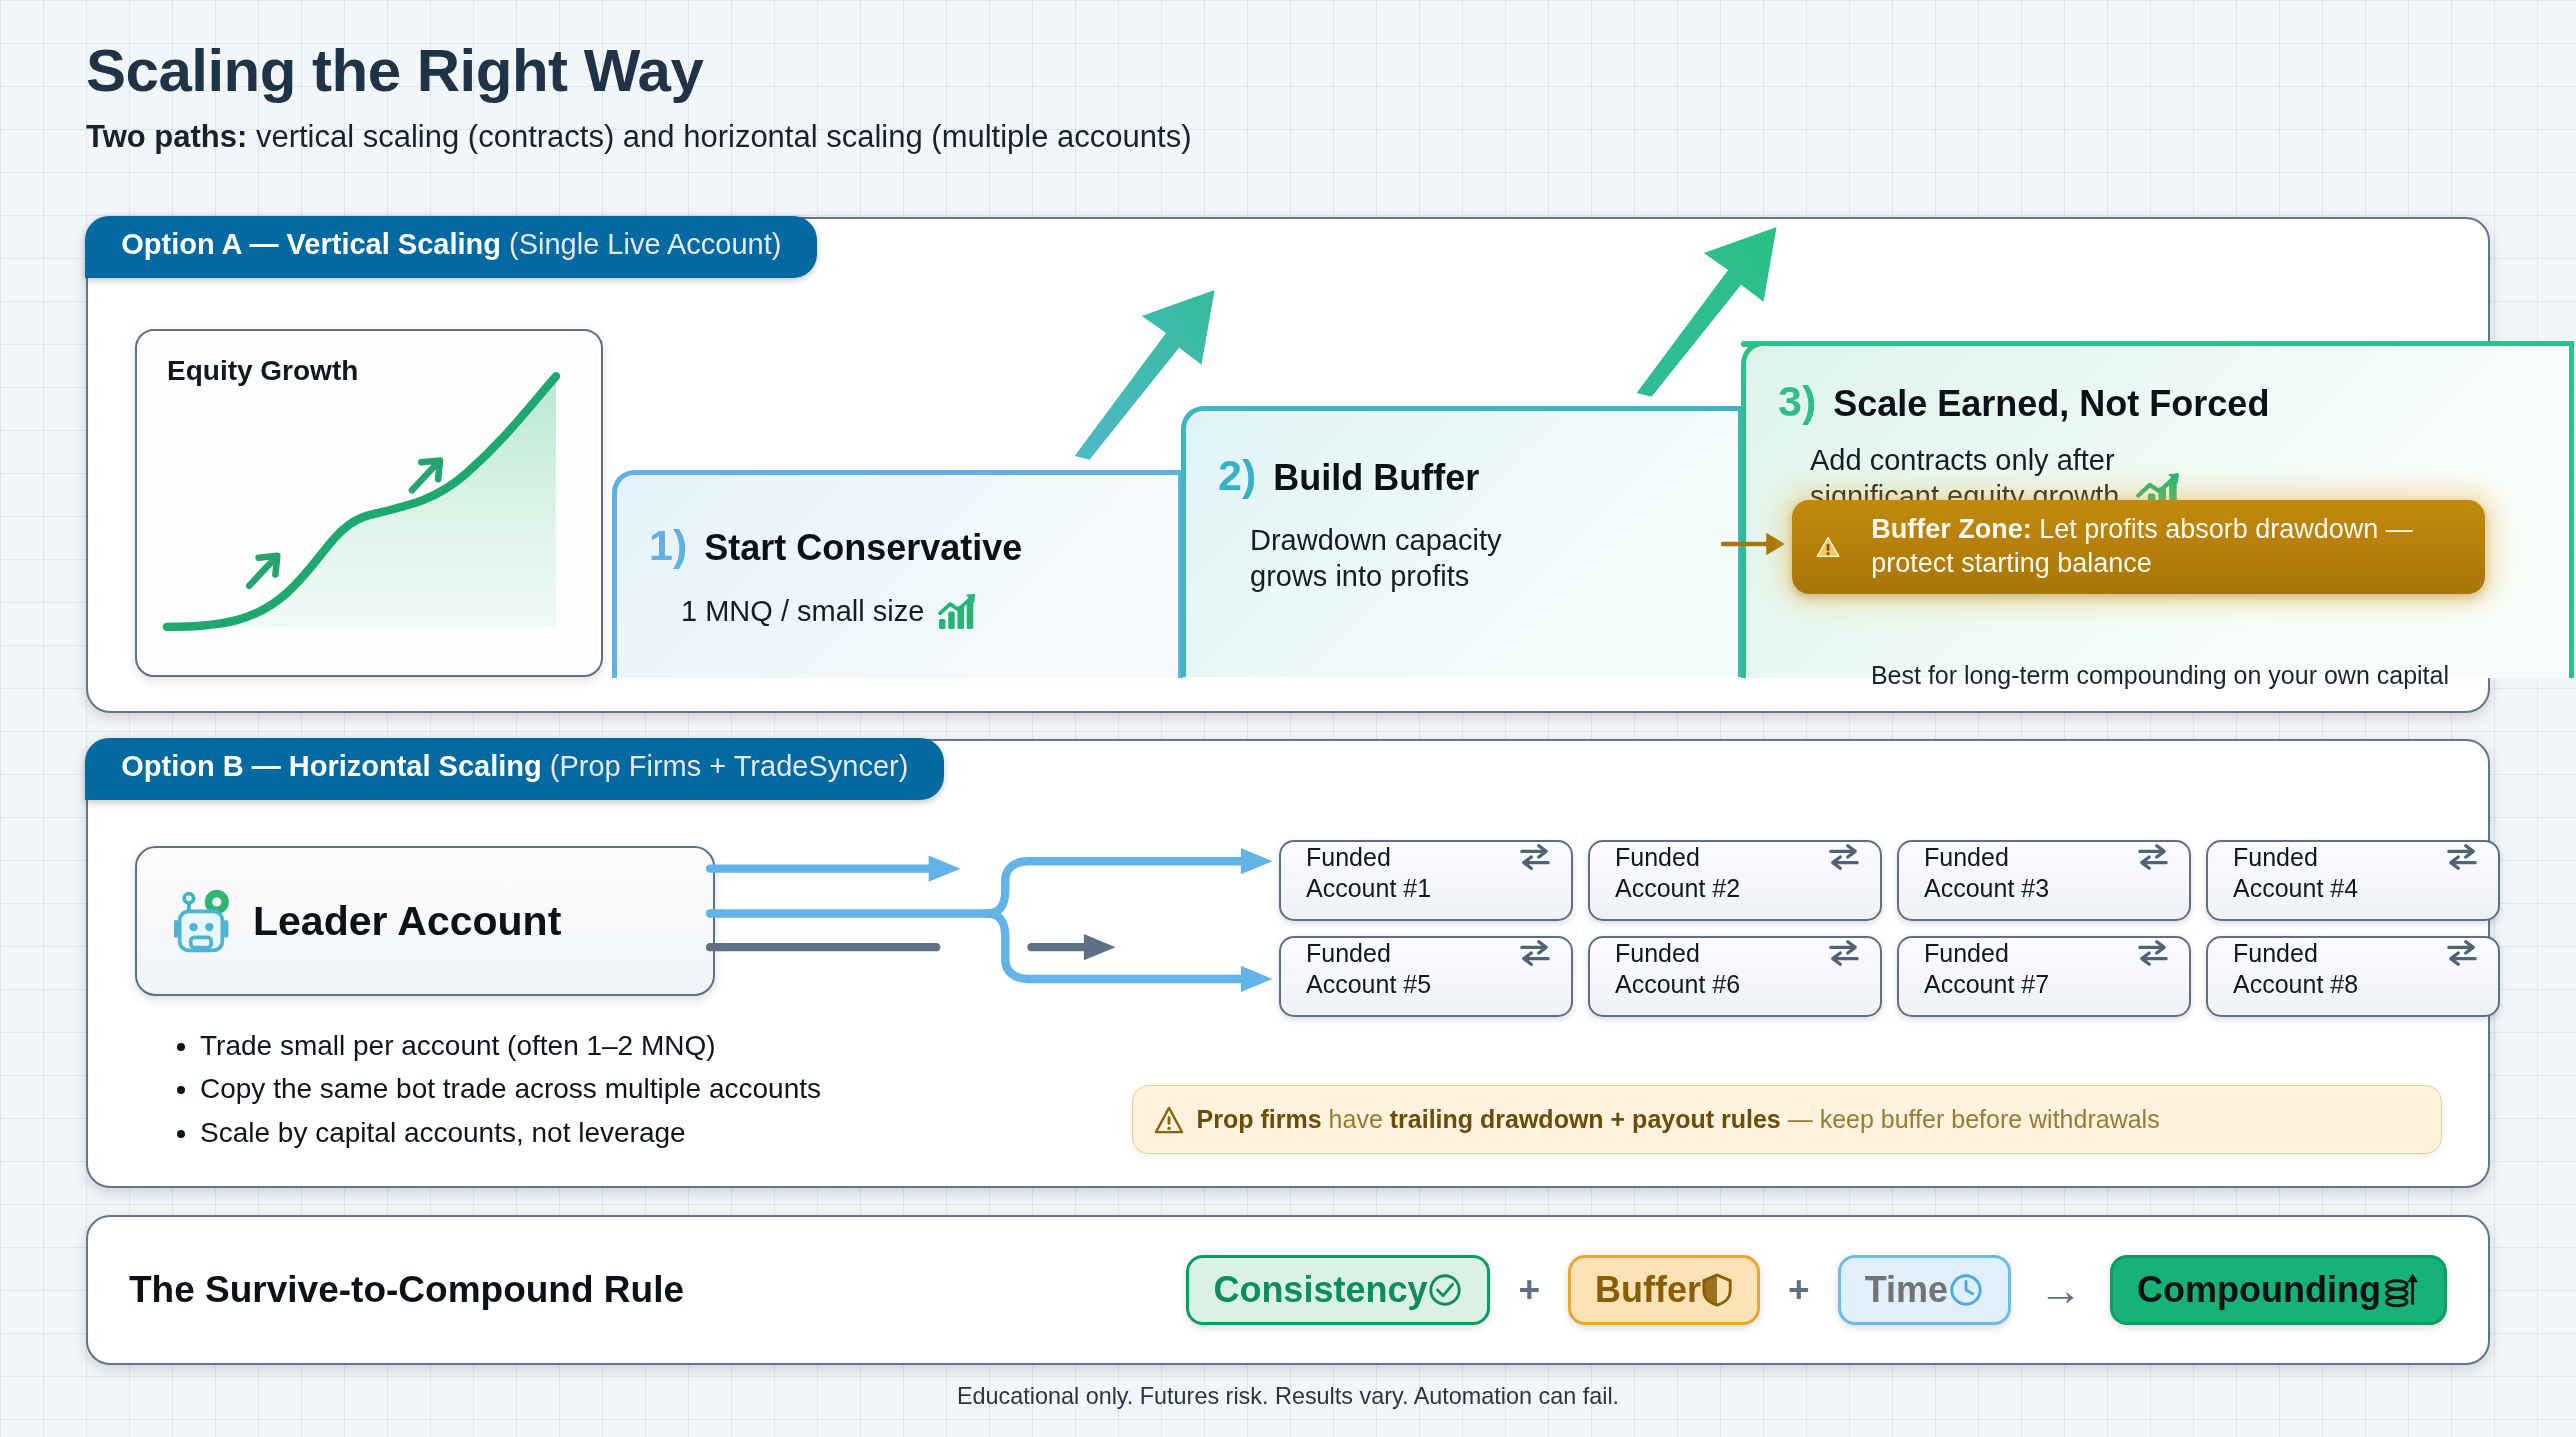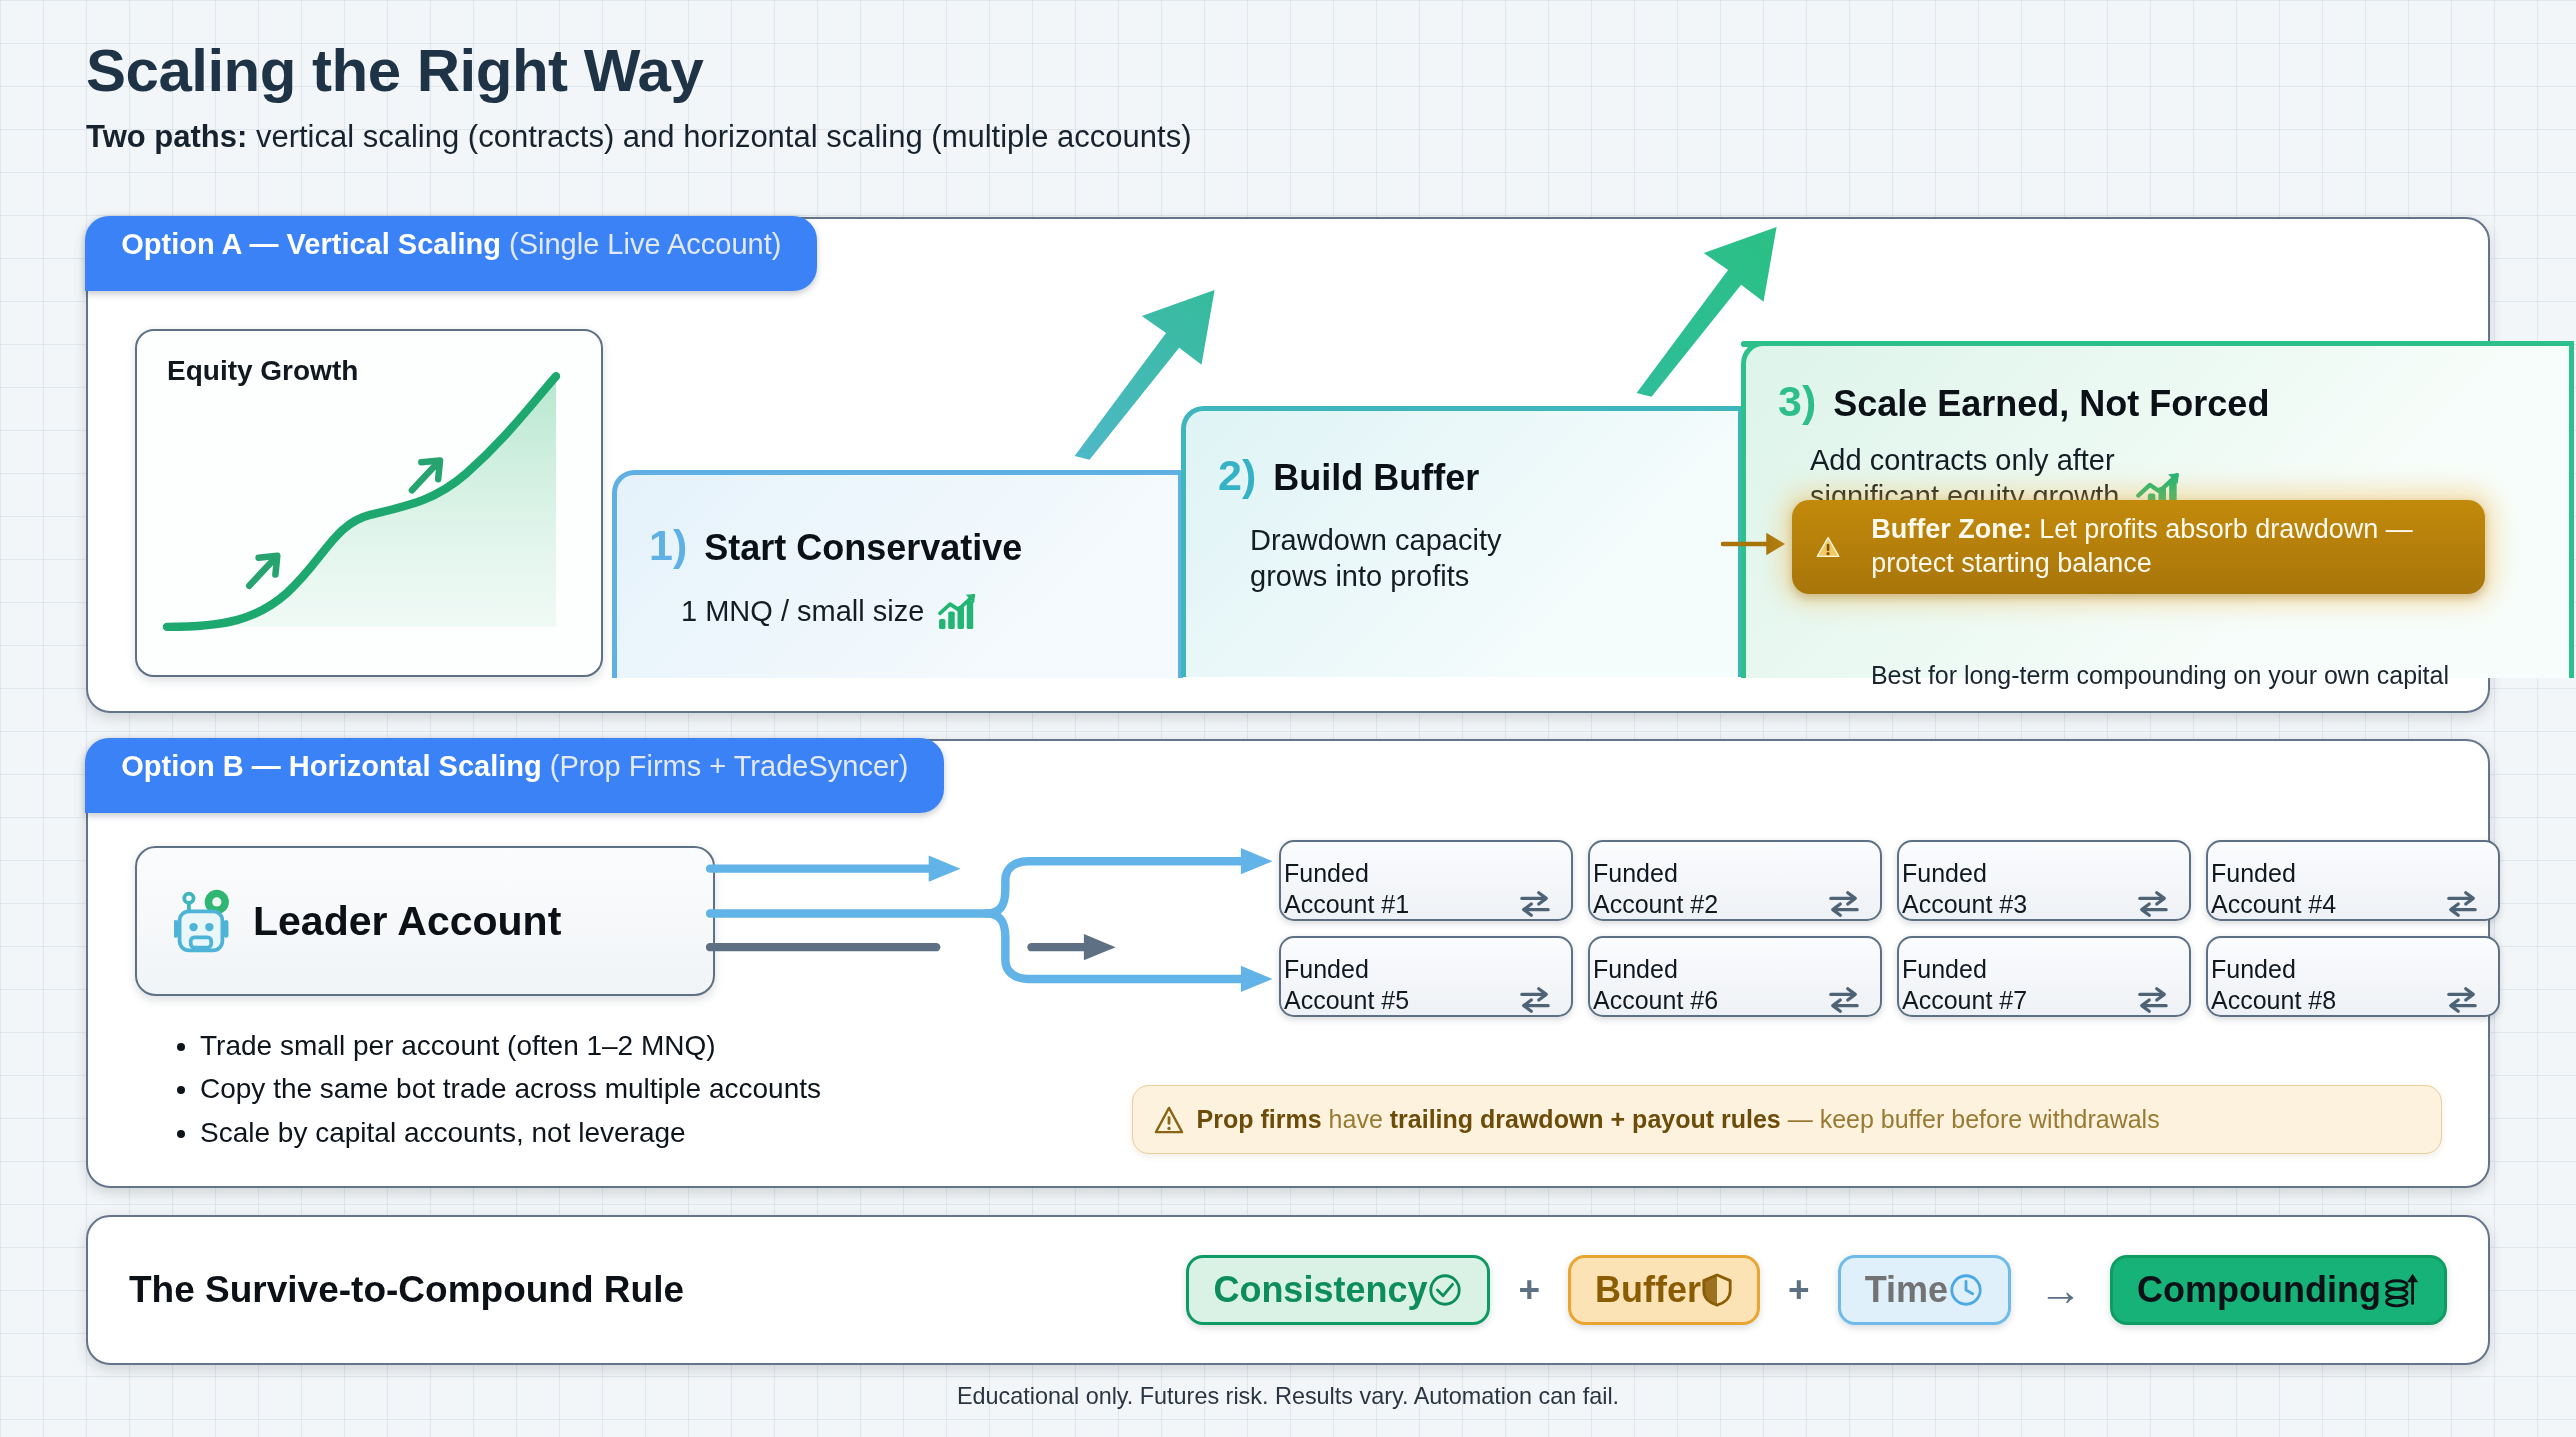--- a/index.html
+++ b/index.html
@@ -42,23 +42,23 @@
   .panel {
     position: absolute;
     background: #ffffff;
     border: 2.8px solid #64748b;
     border-radius: 24px;
     box-shadow: 0 4.7px 13px rgba(30,45,62,0.17);
   }
   .panel-tab {
     position: absolute;
     top: -2.8px; left: -2.8px;
-    background: #3b82f6;
+    background: #0369a1;
     border-radius: 24px 24px 24px 0;
-    padding: 12px 36px 30px 36px;
+    padding: 12px 36px 17px 36px;
     color: #ffffff;
     font-size: 29px;
     white-space: nowrap;
     box-shadow: 0 2.8px 6.6px rgba(30,45,62,0.25);
   }
   .panel-tab b { font-weight: bold; }
   .panel-tab .dim { color: #e2e9f0; font-weight: normal; }
 
   
   #option-a { left: 86px; top: 217px; width: 2404px; height: 496px; }
@@ -194,22 +194,22 @@
     display: grid;
     grid-template-columns: repeat(4, 294px);
     grid-auto-rows: 81px;
     gap: 15px 15px;
   }
   .account-box {
     background: linear-gradient(180deg, #fbfcfe 0%, #eef1f5 100%);
     border: 2.8px solid #5d7084;
     border-radius: 15px;
     box-shadow: 0 2.8px 6.6px rgba(30,45,62,0.16);
-    display: flex; align-items: flex-end; justify-content: space-between;
-    padding: 0 19px 0 3px;
+    display: flex; align-items: flex-start; justify-content: space-between;
+    padding: 0 19px 0 25px;
   }
   .account-label {
     font-size: 25px; color: #101820; line-height: 1.22; white-space: pre-line;
   }
 
   #b-bullets {
     position: absolute;
     left: 71px; top: 283px;
     font-size: 28px;
     color: #0d141b;

